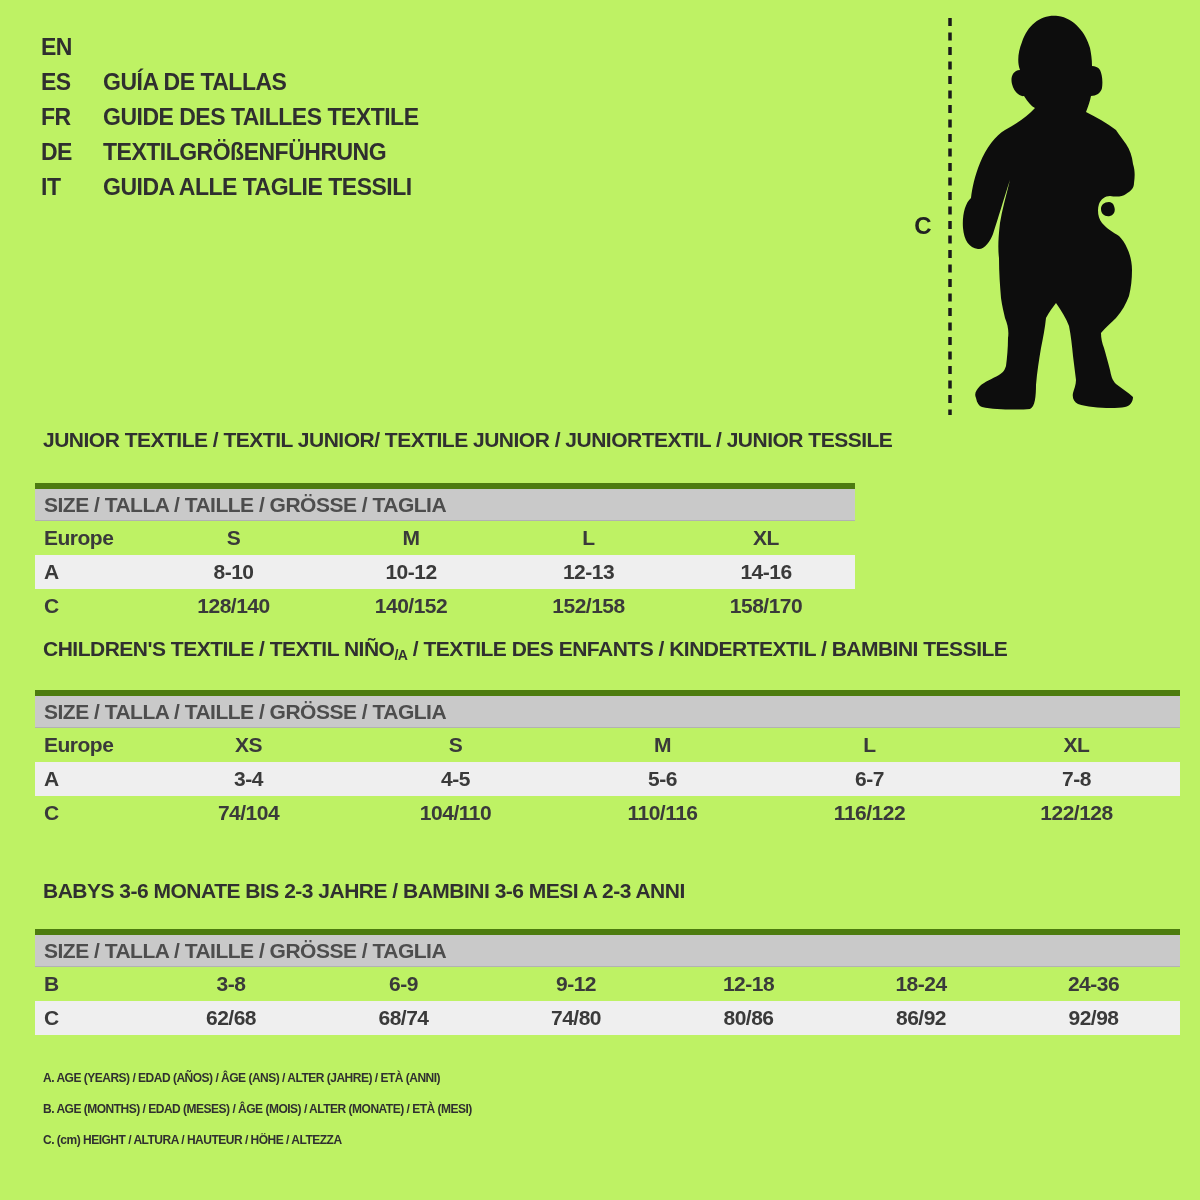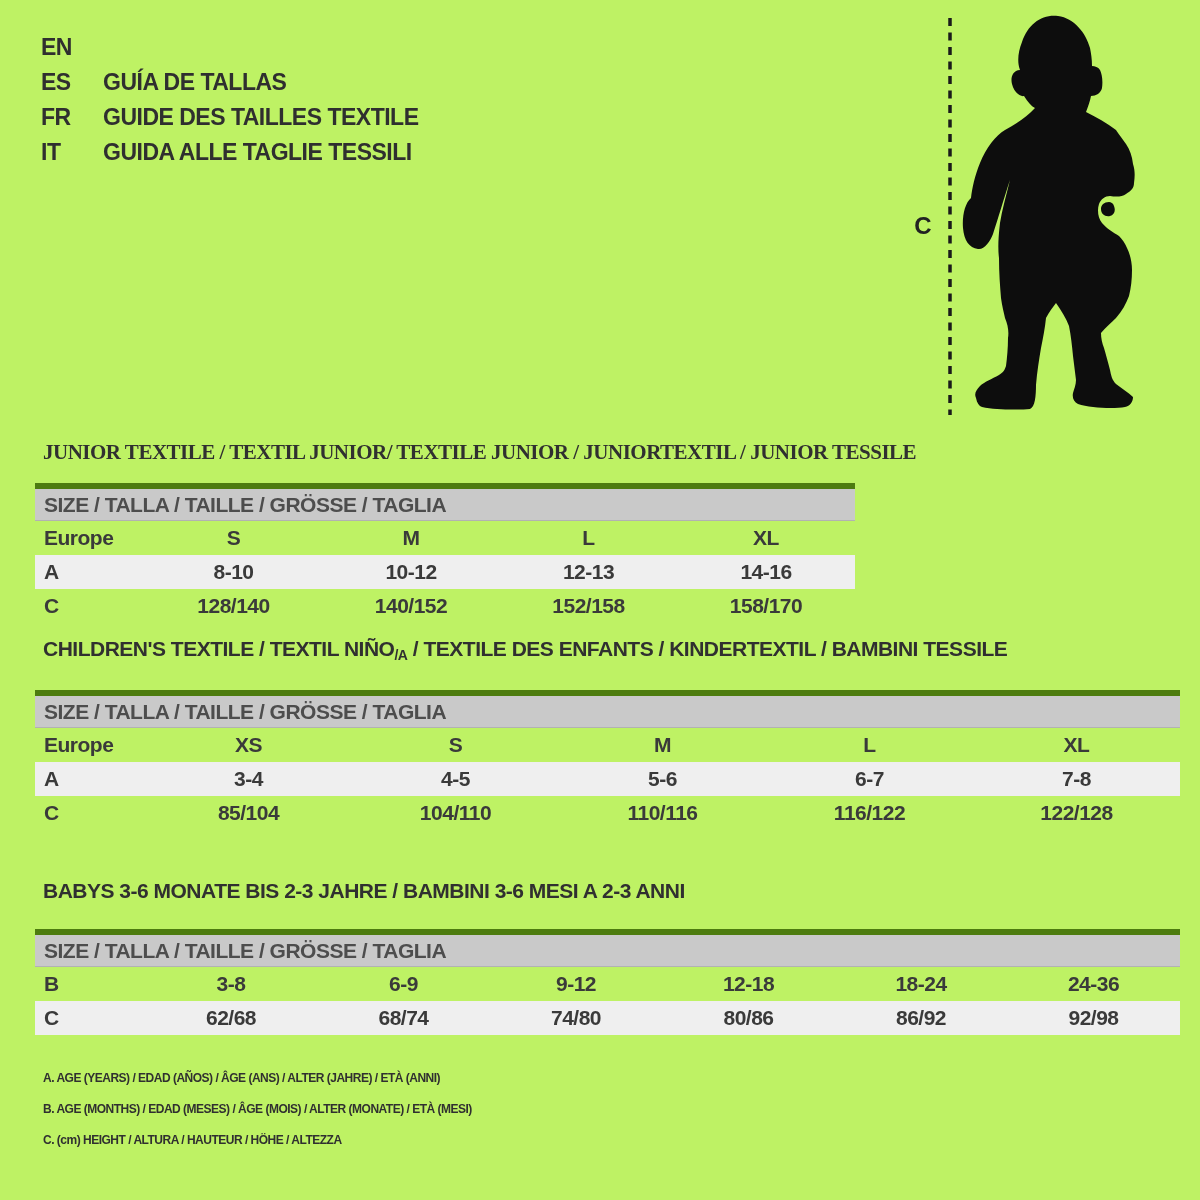--- a/index.html
+++ b/index.html
@@ -51,20 +51,24 @@
     <div class="lang-row">
       <span class="lang-code">EN</span>
     </div>
     <div class="lang-row">
       <span class="lang-code">ES</span>
       <span class="lang-title">GUÍA DE TALLAS</span>
     </div>
     <div class="lang-row">
       <span class="lang-code">FR</span>
       <span class="lang-title">GUIDE DES TAILLES TEXTILE</span>
+    </div>
+    <div class="lang-row">
+      <span class="lang-code">DE</span>
+      <span class="lang-title">TEXTILGRÖßENFÜHRUNG</span>
     </div>
     <div class="lang-row">
       <span class="lang-code">IT</span>
       <span class="lang-title">GUIDA ALLE TAGLIE TESSILI</span>
     </div>
   </div>
 
   <div id="measure-c">C</div>
   <div id="figure-wrap">
     <svg width="260" height="412" viewBox="0 0 260 412" xmlns="http://www.w3.org/2000/svg">
@@ -132,21 +136,21 @@
         Z
         M209,194
         C204,194 201,197 201,201
         C201,206 205,209 210,208
         C214,207 216,203 214,198
         C213,195 211,194 209,194
         Z"></path>
     </svg>
   </div>
 
-  <div class="sec-title" style="top:440px;font-family:Liberation Serif, serif;">JUNIOR TEXTILE / TEXTIL JUNIOR/ TEXTILE JUNIOR / JUNIORTEXTIL / JUNIOR TESSILE</div>
+  <div class="sec-title" style="top:428px;">JUNIOR TEXTILE / TEXTIL JUNIOR/ TEXTILE JUNIOR / JUNIORTEXTIL / JUNIOR TESSILE</div>
   <table class="tbl" style="left:35px;top:483px;width:820px;">
     <colgroup>
       <col style="width:110px">
         <col style="width:177px">
         <col style="width:178px">
         <col style="width:177px">
         <col style="width:178px">
     </colgroup>
     <tbody>
         <tr>
@@ -201,21 +205,21 @@
     <tr class="r-alt">
       <td class="lbl">A</td>
       <td>3-4</td>
       <td>4-5</td>
       <td>5-6</td>
       <td>6-7</td>
       <td>7-8</td>
     </tr>
     <tr>
       <td class="lbl">C</td>
-      <td>85/104</td>
+      <td>74/104</td>
       <td>104/110</td>
       <td>110/116</td>
       <td>116/122</td>
       <td>122/128</td>
     </tr>
   </tbody>
     </table>
 
   <div class="sec-title" style="top:879px;">BABYS 3-6 MONATE BIS 2-3 JAHRE / BAMBINI 3-6 MESI A 2-3 ANNI</div>
   <table class="tbl" style="left:35px;top:929px;width:1145px;">

